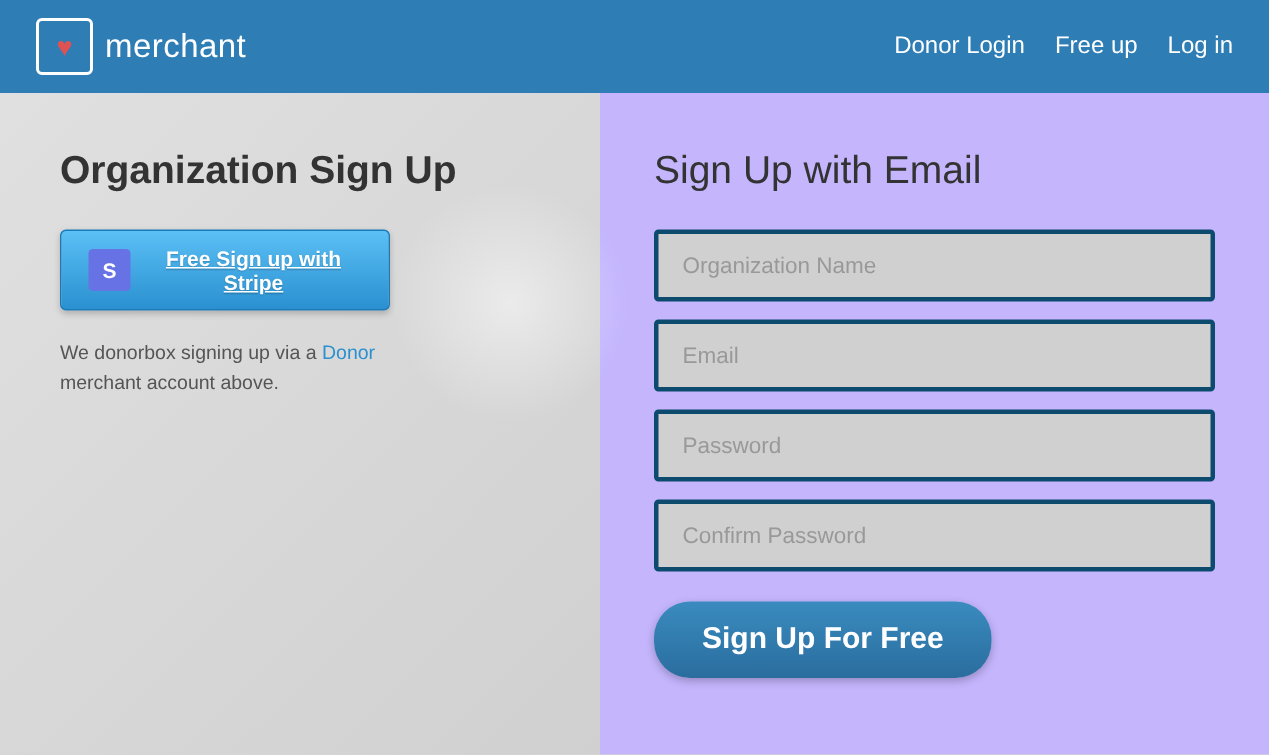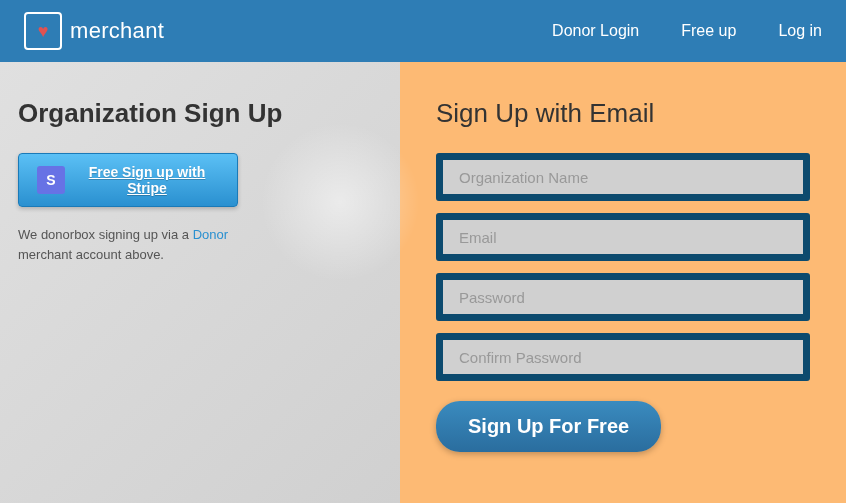--- a/index.html
+++ b/index.html
@@ -51,41 +51,41 @@
     .logo-text {
       color: #fff;
       font-size: 22px;
       font-weight: 500;
       letter-spacing: 0.3px;
     }
 
     .nav-links {
       display: flex;
       align-items: center;
-      gap: 42px;
+      gap: 20px;
     }
 
     .nav-link {
       color: #fff;
       font-size: 16px;
       text-decoration: none;
       cursor: pointer;
     }
 
     
     .main-content {
       display: flex;
       height: calc(503px - 62px);
       background-color: #d4d4d4;
     }
 
     
     .left-panel {
       width: 400px;
-      padding: 36px 18px;
+      padding: 36px 40px;
       background: linear-gradient(135deg, #e0e0e0 0%, #d0d0d0 100%);
       position: relative;
     }
 
     .left-panel::after {
       content: '';
       position: absolute;
       top: 60px;
       right: -20px;
       width: 160px;
@@ -147,35 +147,35 @@
 
     .stripe-link {
       color: #2a90d0;
       text-decoration: none;
     }
 
     
     .right-panel {
       flex: 1;
       padding: 36px 36px;
-      background-color: #fdba74;
+      background-color: #c4b5fd;
     }
 
     .form-title {
       font-size: 26px;
       font-weight: 500;
       color: #333;
       margin-bottom: 24px;
     }
 
     .form-field {
       width: 100%;
       height: 48px;
       background-color: #d0d0d0;
-      border: 7px solid #0c4a6e;
+      border: 3px solid #0c4a6e;
       border-radius: 3px;
       padding: 0 16px;
       font-size: 15px;
       color: #999;
       margin-bottom: 12px;
       outline: none;
     }
 
     .form-field::placeholder {
       color: #999;

